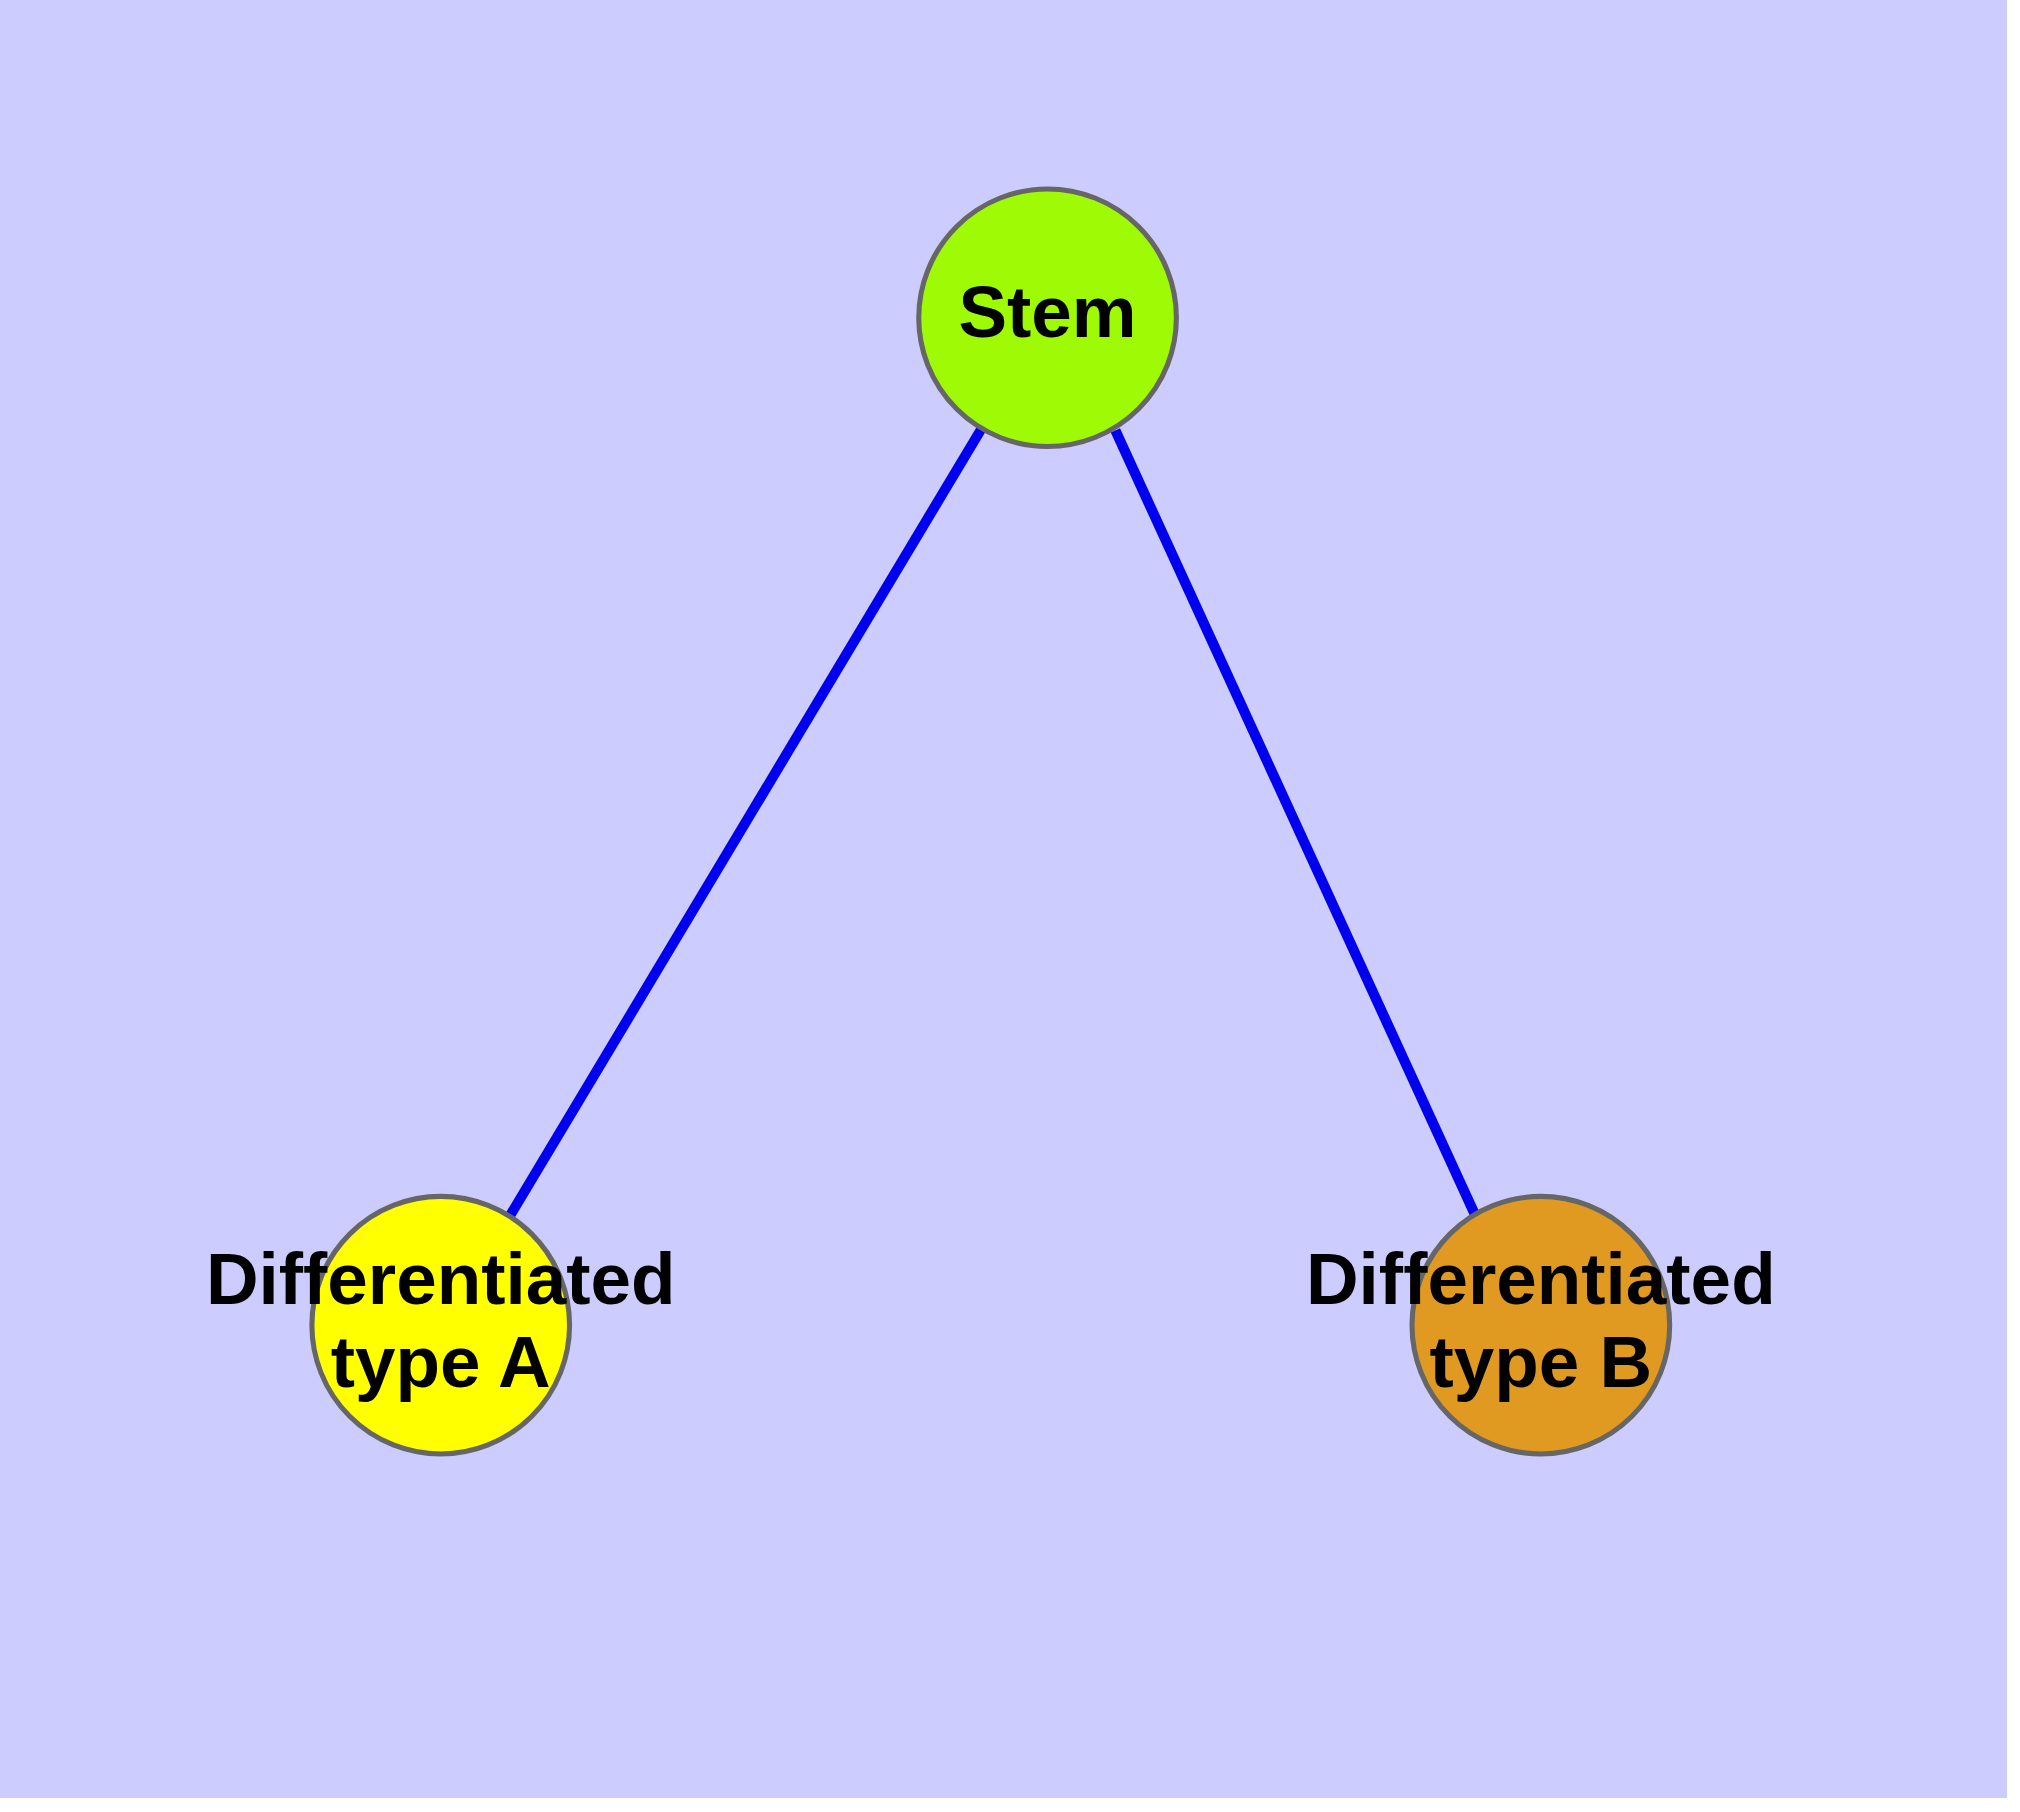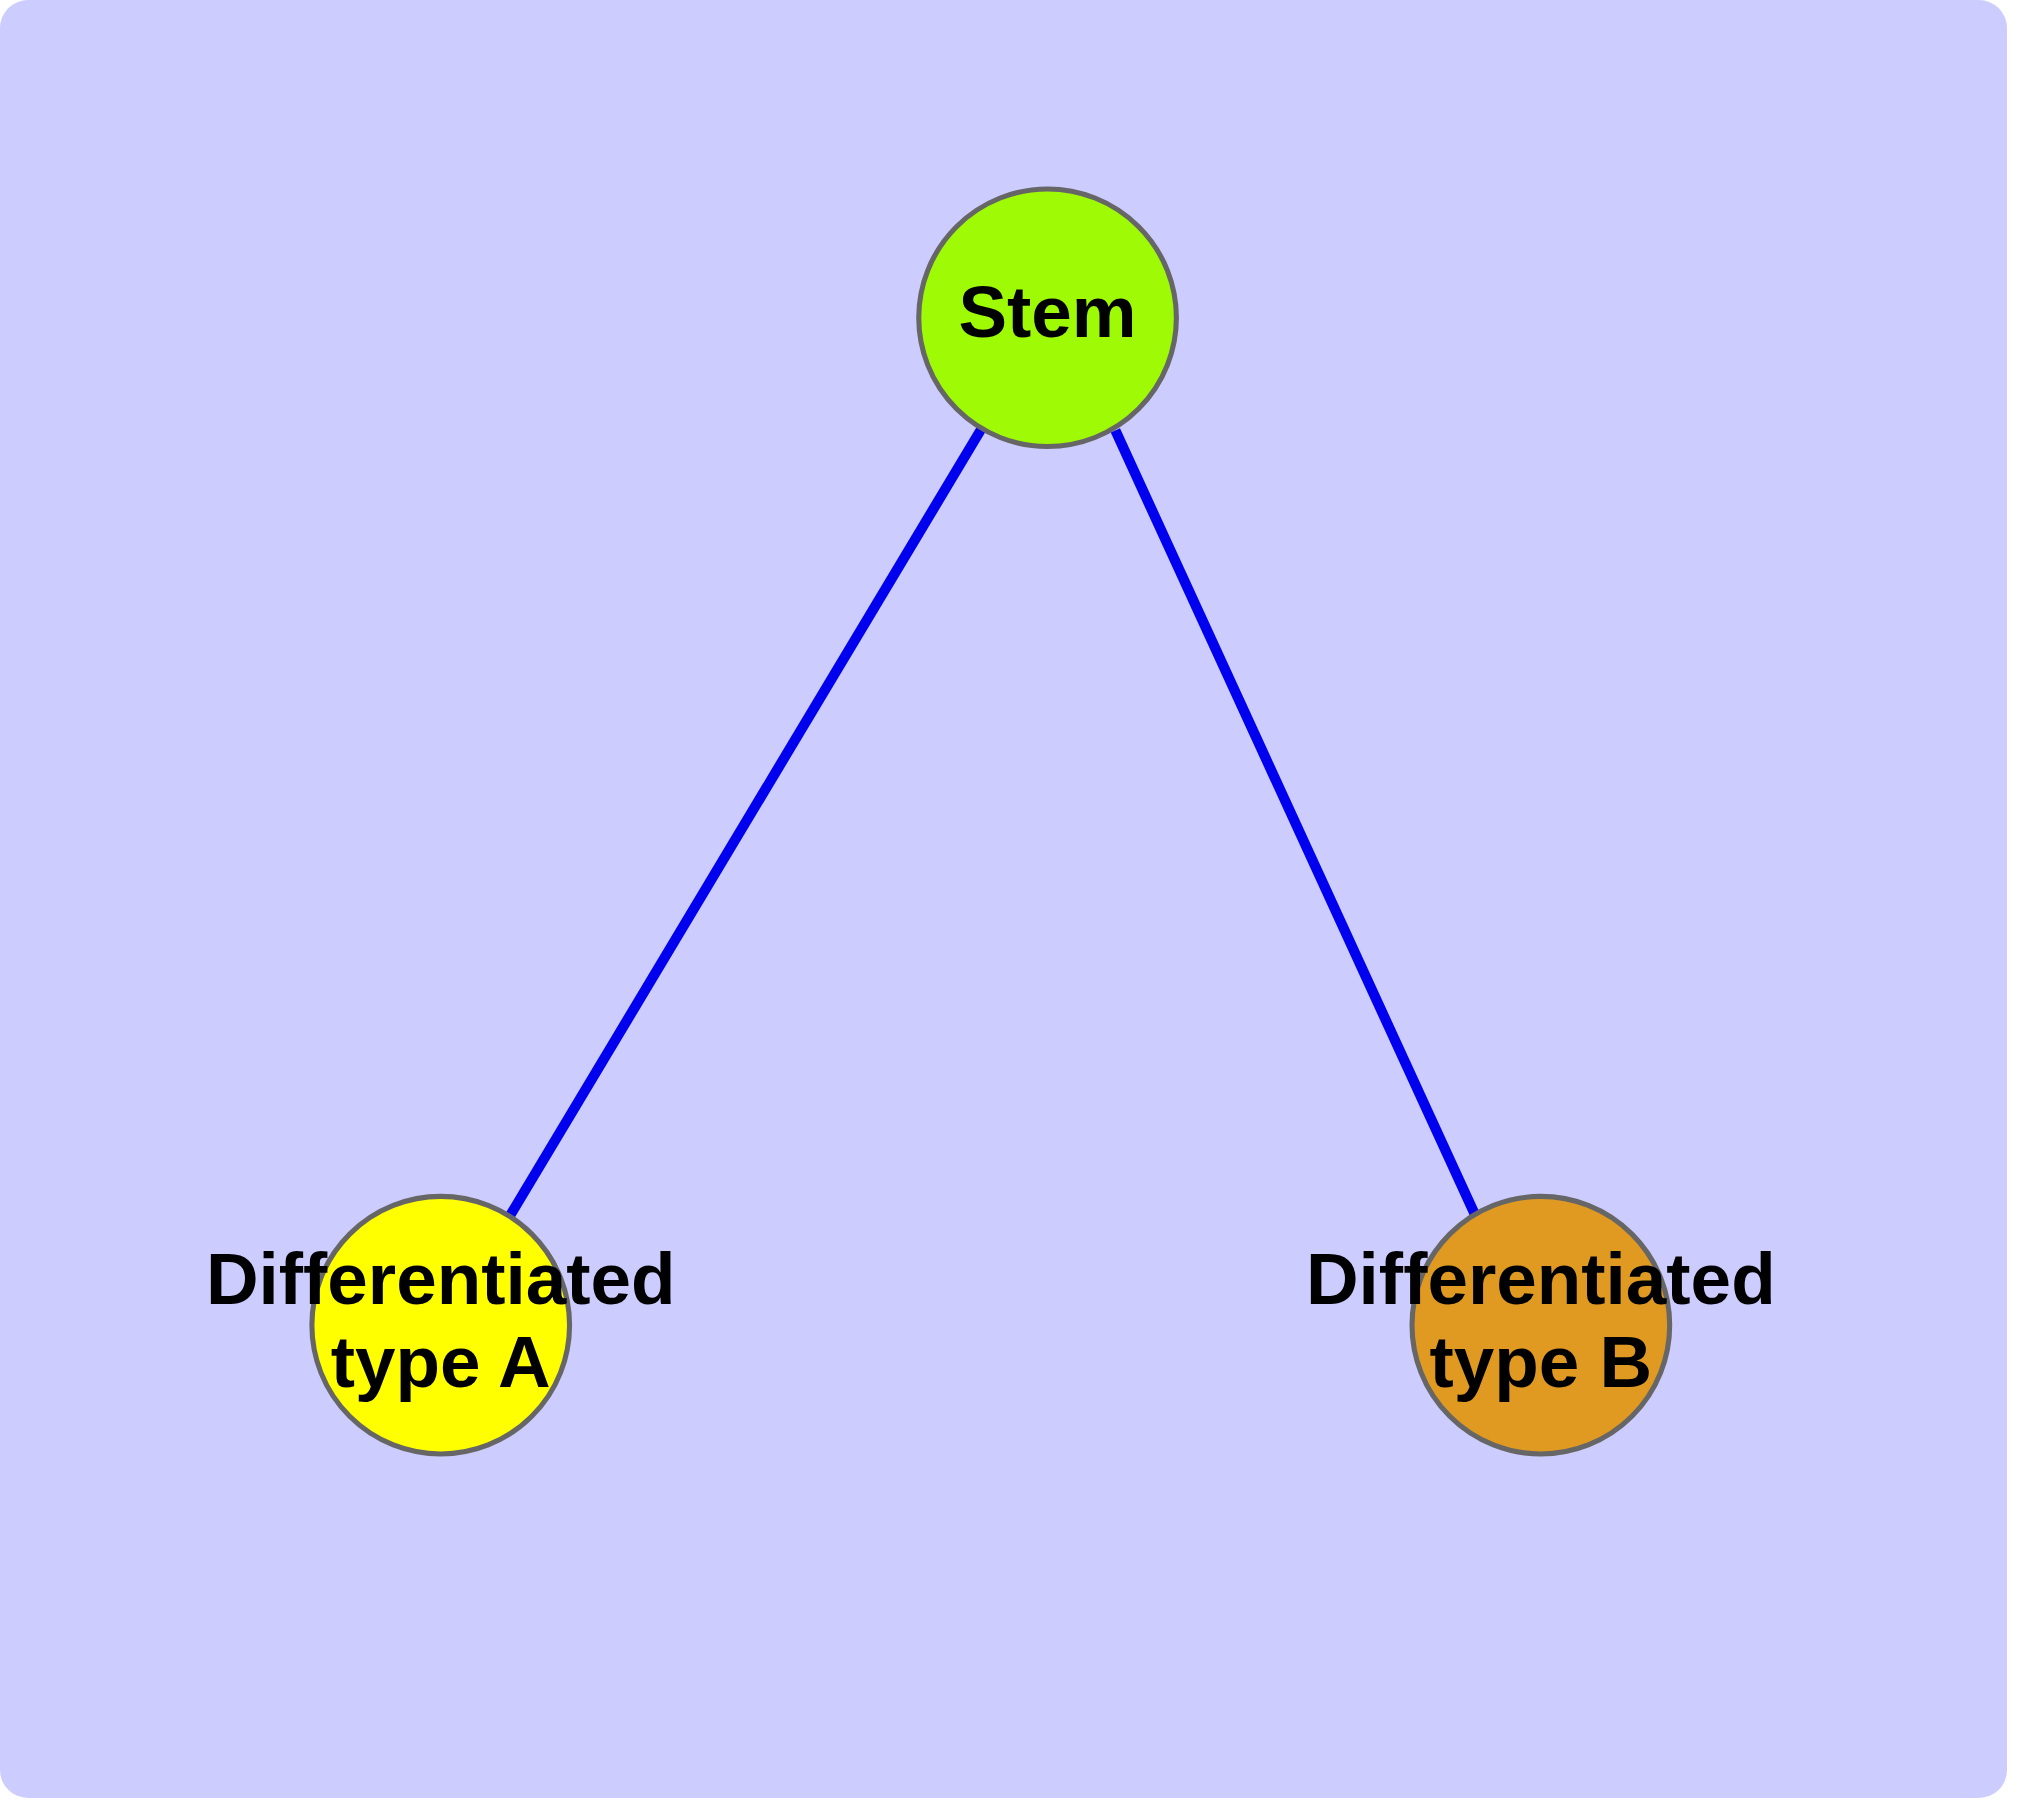--- a/index.html
+++ b/index.html
@@ -15,21 +15,20 @@
     overflow: hidden;
     font-family: "Liberation Sans", sans-serif;
   }
   #graph-plot {
     position: absolute;
     left: 0;
     top: 0;
     width: 2007px;
     height: 1798px;
     background: #ccccff;
-    border-radius: 28px;
   }
   #graph-svg {
     position: absolute;
     left: 0;
     top: 0;
     width: 2007px;
     height: 1798px;
     display: block;
   }
   .node-label {

